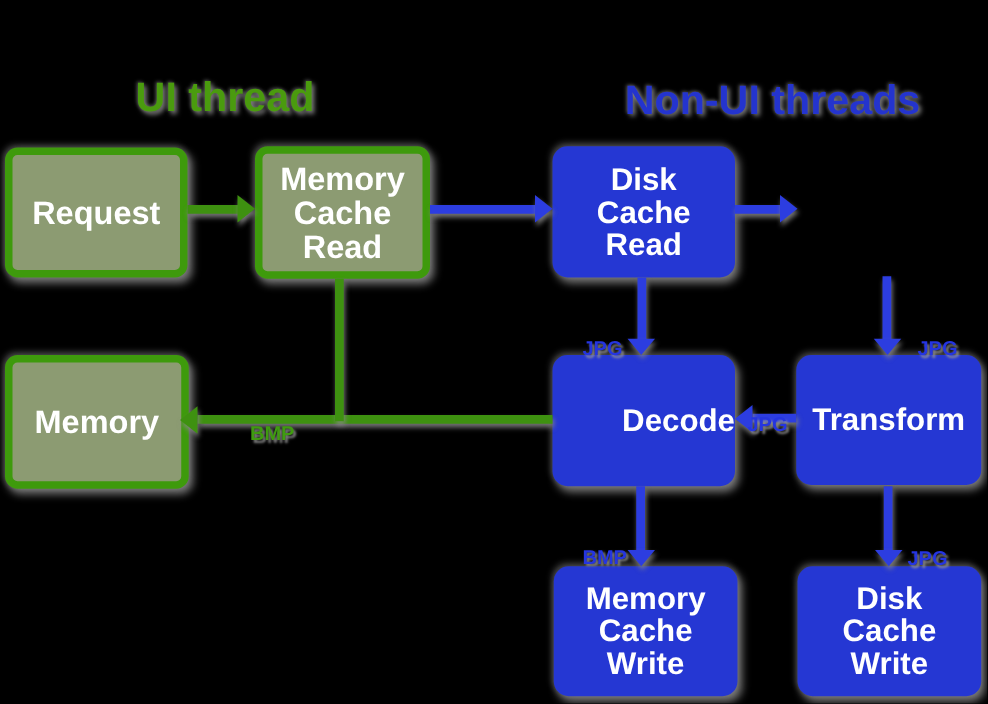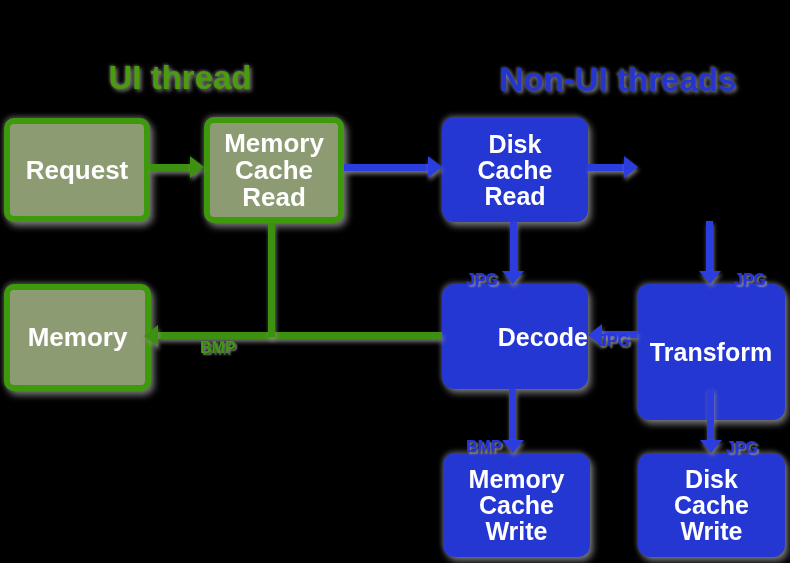--- a/index.html
+++ b/index.html
@@ -19,21 +19,21 @@
   .node span{display:block;}
   .green-node{background:#8c9b72;border:6px solid #3e9a0c;border-radius:10px;font-size:26px;line-height:27px;}
   .blue-node{background:#2537d3;border-radius:12px;font-size:25px;line-height:26px;}
 
   .n-request{left:4px;top:118px;width:146px;height:104px;}
   .n-mcr{left:204px;top:117px;width:140px;height:106px;}
   .n-render{left:4px;top:284px;width:147px;height:107px;}
   .n-dcr{left:442px;top:117px;width:146px;height:105px;}
   .n-network{left:638px;top:118px;width:146px;height:103px;}
   .n-decode{left:442px;top:284px;width:146px;height:105px;align-items:flex-end;}
-  .n-transform{left:637px;top:284px;width:148px;height:136px;}
+  .n-transform{left:637px;top:284px;width:148px;height:104px;}
   .n-mcw{left:443px;top:453px;width:147px;height:104px;}
   .n-dcw{left:638px;top:453px;width:147px;height:104px;}
 
   
   .line{position:absolute;filter:drop-shadow(1px 3px 2px rgba(135,135,135,.85));}
   .gl{background:#3e9110;}
   .bl{background:#2c3de0;}
   .head{position:absolute;width:0;height:0;filter:drop-shadow(1px 3px 2px rgba(135,135,135,.85));}
   .h-right{border-top:11px solid transparent;border-bottom:11px solid transparent;}
   .h-left{border-top:11px solid transparent;border-bottom:11px solid transparent;}

